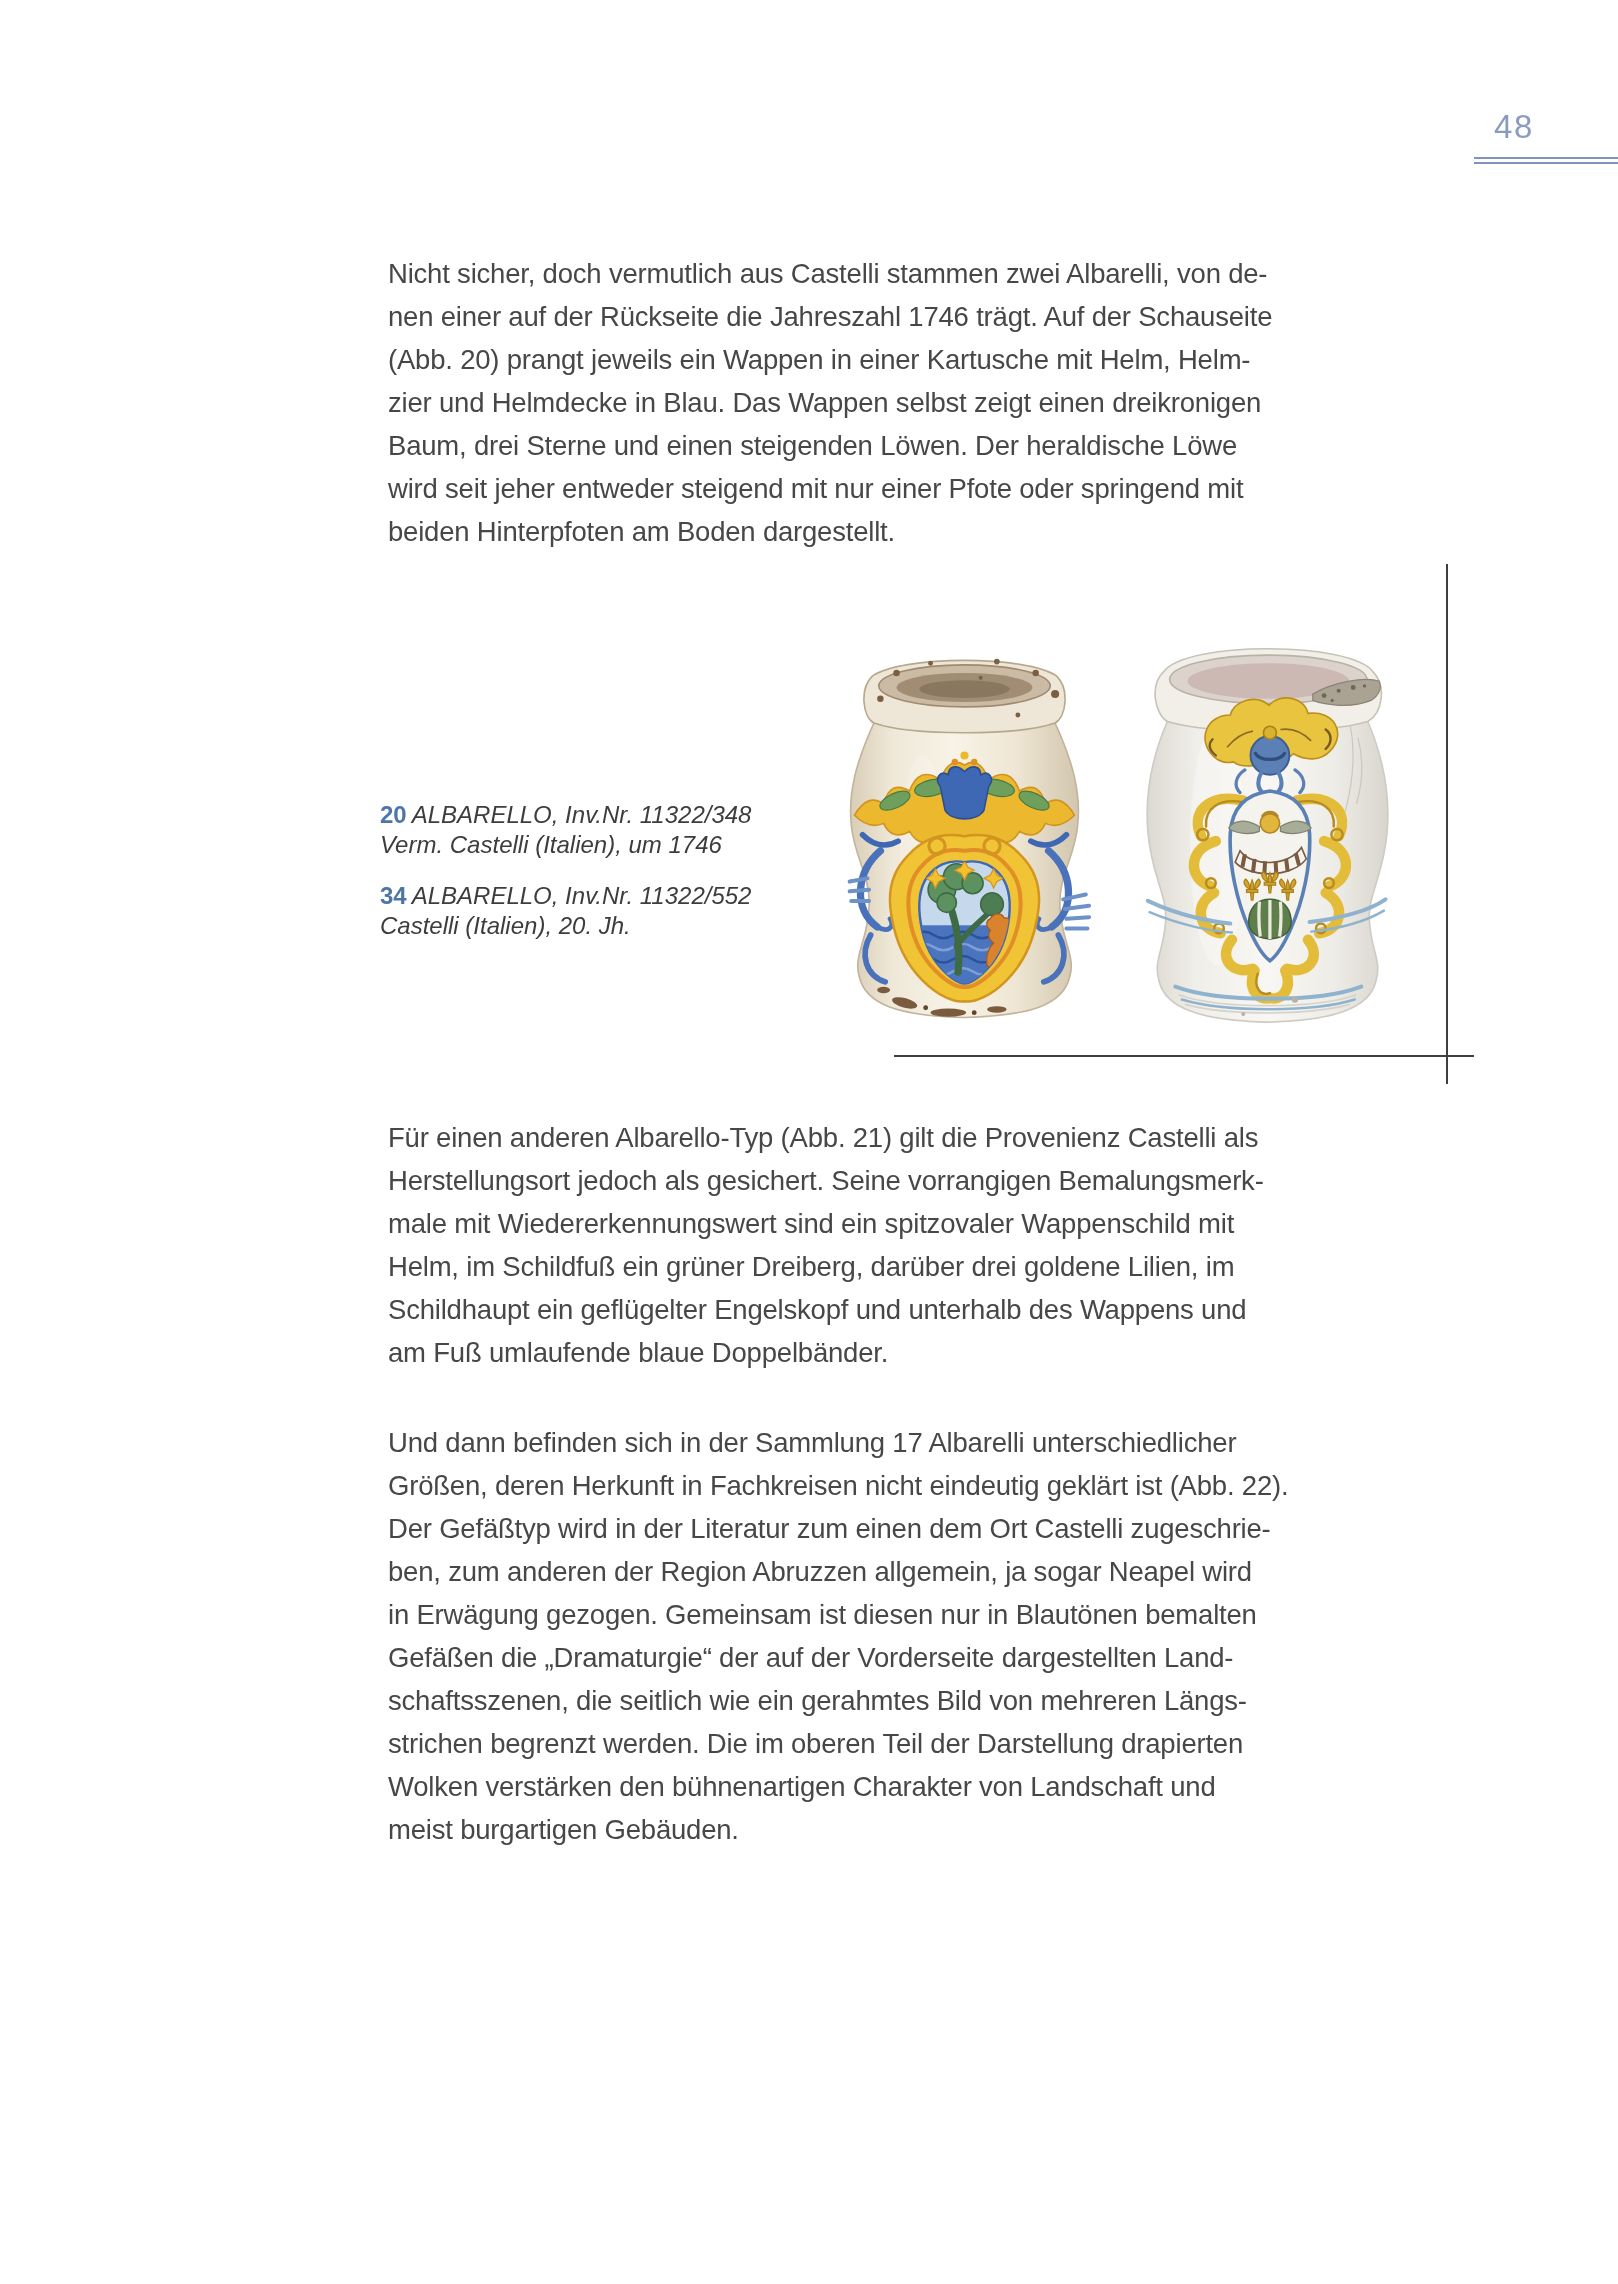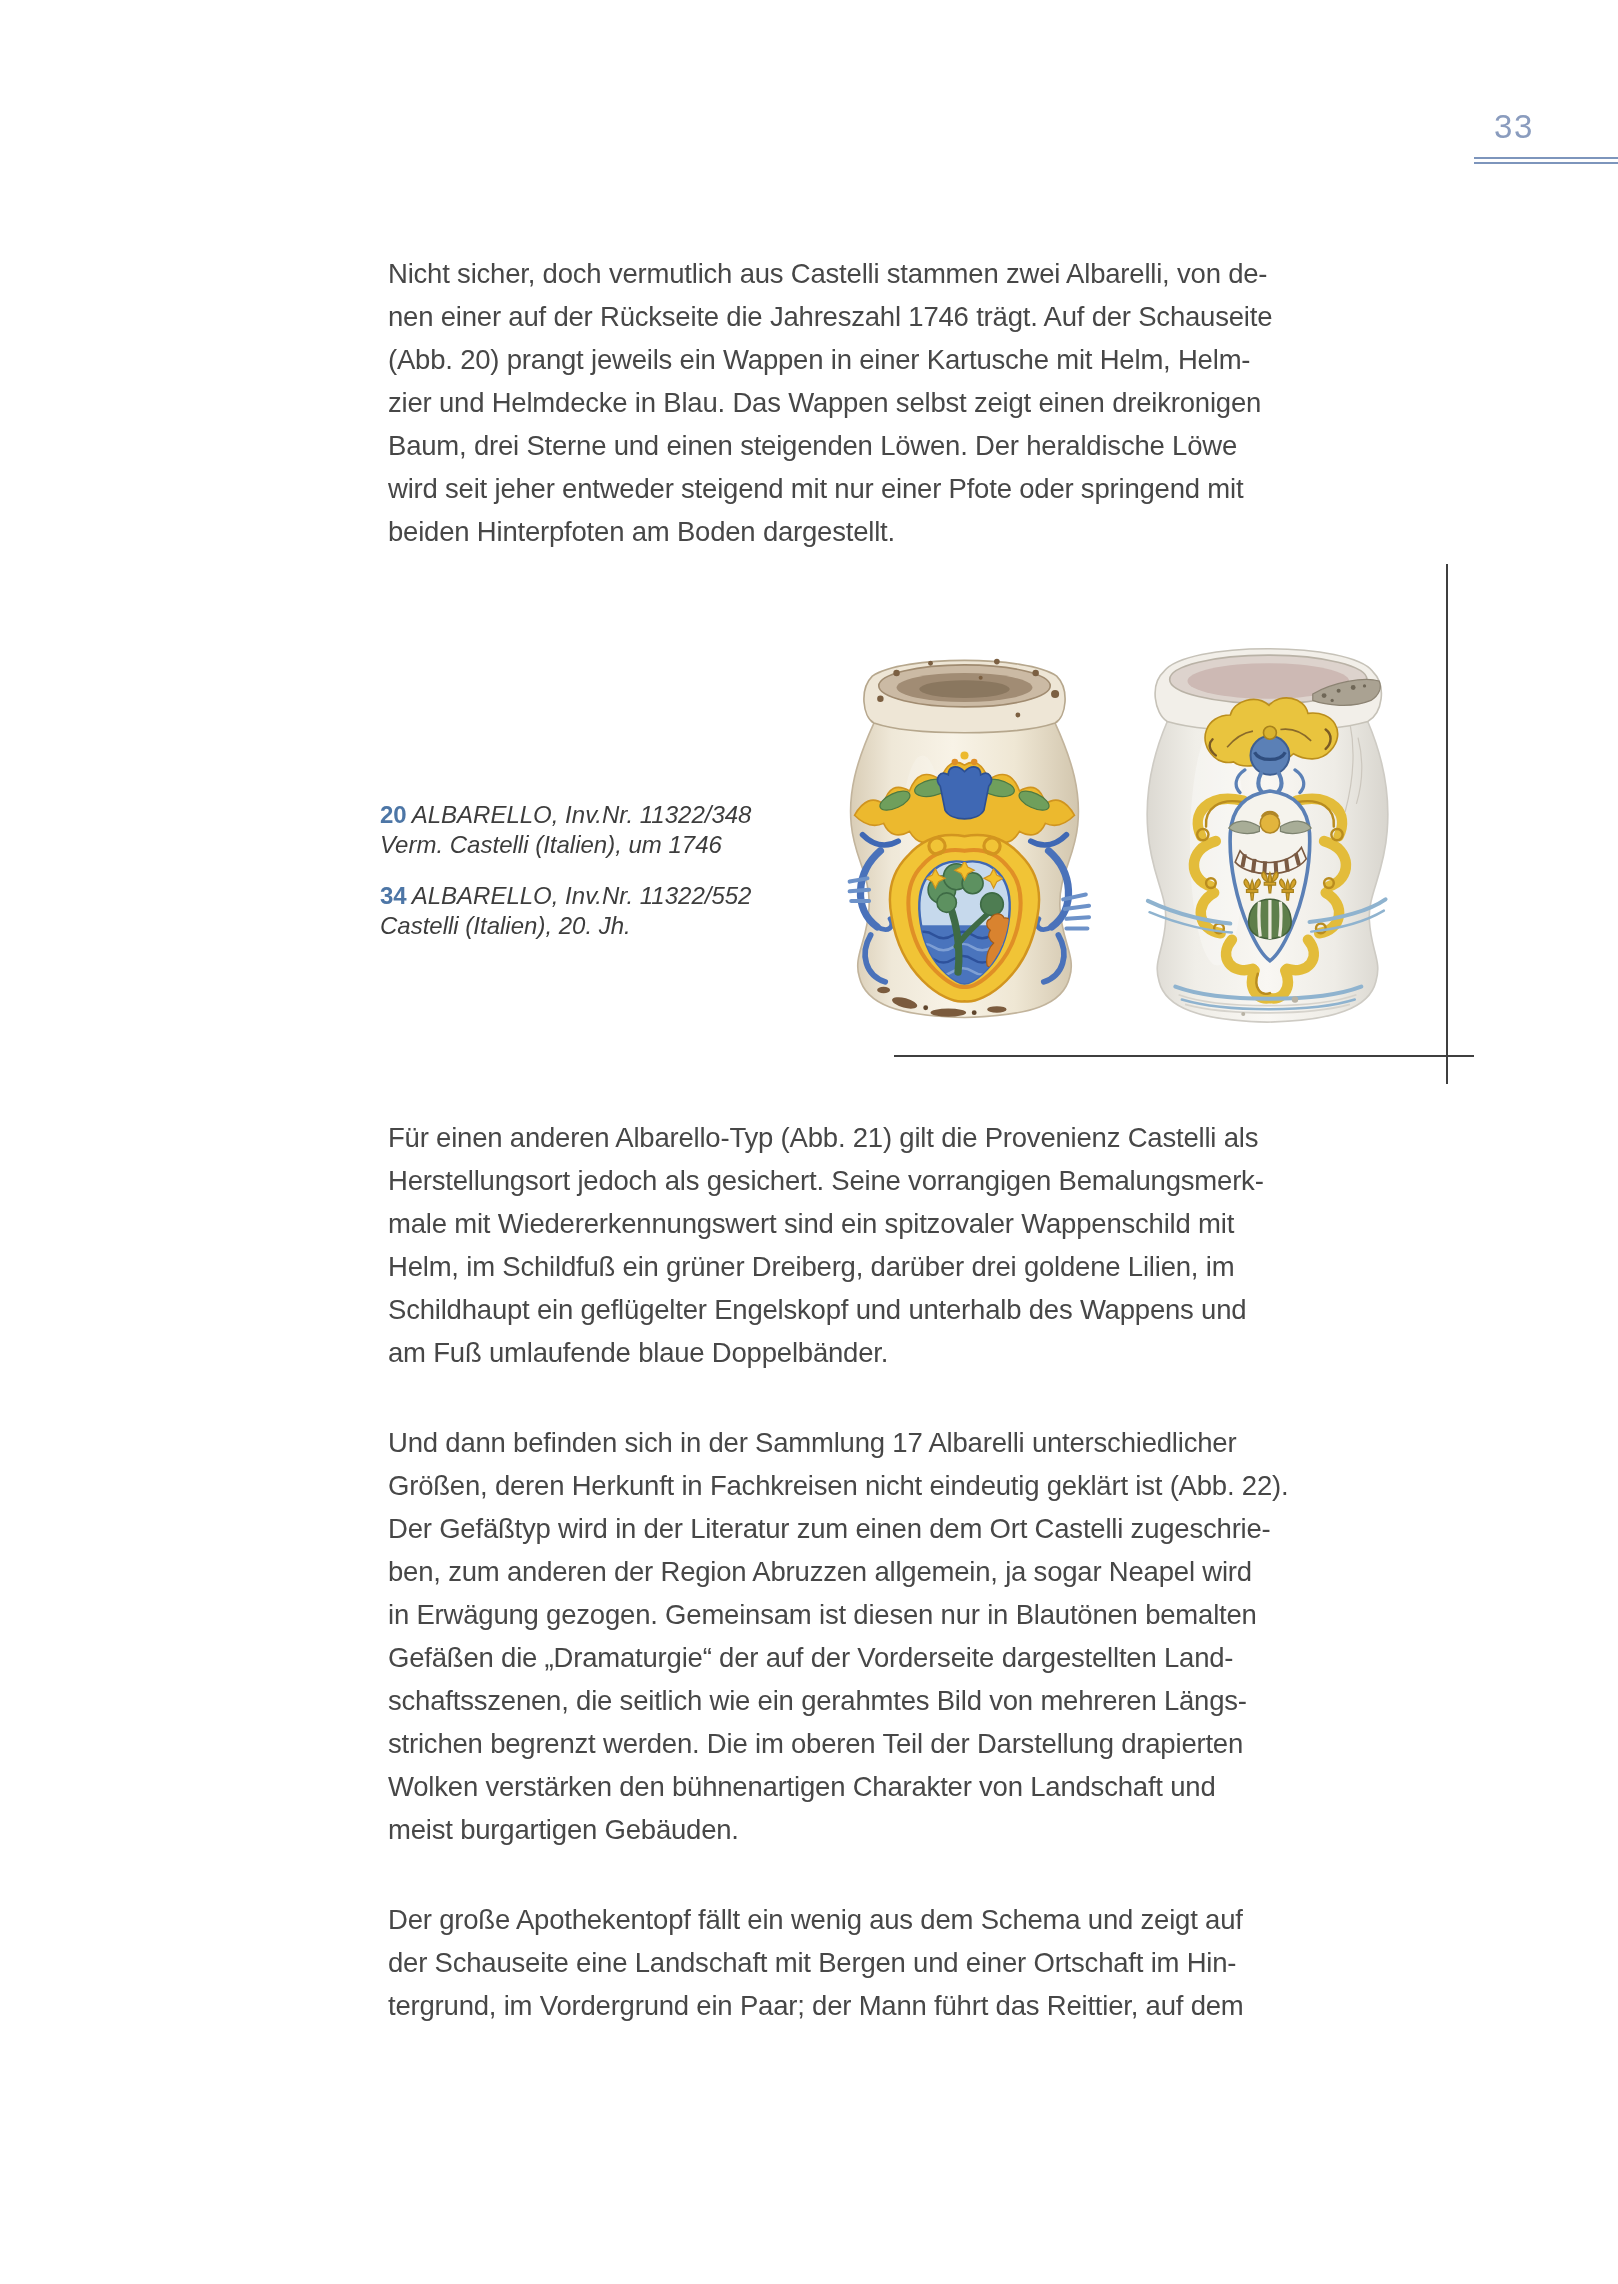--- a/index.html
+++ b/index.html
@@ -54,21 +54,21 @@
     background:var(--figure_mark,#3f3f3f);
   }
   .jar20{position:absolute;left:827px;top:642px;width:275px;height:387px;}
   .jar21{position:absolute;left:1122px;top:634px;width:291px;height:398px;}
 </style>
 </head>
 <body>
 
 <div class="page">
 
-  <div class="page-number">33</div>
+  <div class="page-number">48</div>
   <div class="header-rule"></div>
 
   <p class="para para1">Nicht sicher, doch vermutlich aus Castelli stammen zwei Albarelli, von de-
 nen einer auf der Rückseite die Jahreszahl 1746 trägt. Auf der Schauseite
 (Abb. 20) prangt jeweils ein Wappen in einer Kartusche mit Helm, Helm-
 zier und Helmdecke in Blau. Das Wappen selbst zeigt einen dreikronigen
 Baum, drei Sterne und einen steigenden Löwen. Der heraldische Löwe
 wird seit jeher entweder steigend mit nur einer Pfote oder springend mit
 beiden Hinterpfoten am Boden dargestellt.</p>
   <p class="para para2">Für einen anderen Albarello-Typ (Abb. 21) gilt die Provenienz Castelli als
@@ -80,23 +80,20 @@
   <p class="para para3">Und dann befinden sich in der Sammlung 17 Albarelli unterschiedlicher
 Größen, deren Herkunft in Fachkreisen nicht eindeutig geklärt ist (Abb. 22).
 Der Gefäßtyp wird in der Literatur zum einen dem Ort Castelli zugeschrie-
 ben, zum anderen der Region Abruzzen allgemein, ja sogar Neapel wird
 in Erwägung gezogen. Gemeinsam ist diesen nur in Blautönen bemalten
 Gefäßen die „Dramaturgie“ der auf der Vorderseite dargestellten Land-
 schaftsszenen, die seitlich wie ein gerahmtes Bild von mehreren Längs-
 strichen begrenzt werden. Die im oberen Teil der Darstellung drapierten
 Wolken verstärken den bühnenartigen Charakter von Landschaft und
 meist burgartigen Gebäuden.</p>
-  <p class="para para4">Der große Apothekentopf fällt ein wenig aus dem Schema und zeigt auf
-der Schauseite eine Landschaft mit Bergen und einer Ortschaft im Hin-
-tergrund, im Vordergrund ein Paar; der Mann führt das Reittier, auf dem</p>
 
   <svg class="jar20" viewBox="0 0 340 478" xmlns="http://www.w3.org/2000/svg">
     <defs>
       <linearGradient id="g20" x1="0" y1="0" x2="1" y2="0">
         <stop offset="0" stop-color="#d9cdb6"></stop>
         <stop offset="0.18" stop-color="#efe8d8"></stop>
         <stop offset="0.45" stop-color="#f8f3e7"></stop>
         <stop offset="0.72" stop-color="#efe7d4"></stop>
         <stop offset="1" stop-color="#d2c6ae"></stop>
       </linearGradient>

